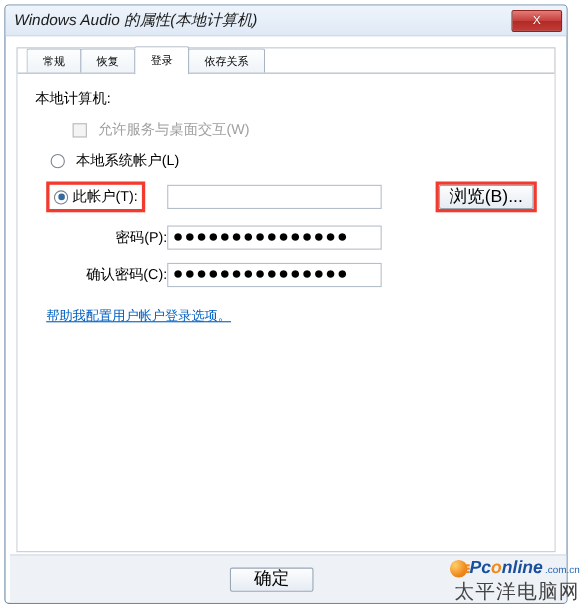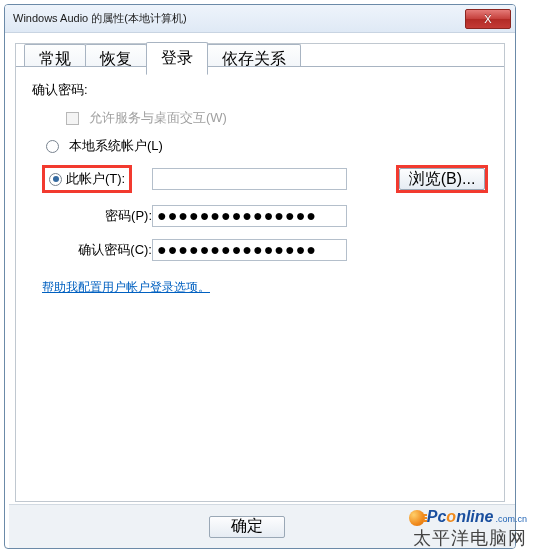--- a/index.html
+++ b/index.html
@@ -24,21 +24,21 @@
     background: #fff;
   }
   .titlebar {
     height: 28px;
     background: linear-gradient(#eef4fb, #dfe9f5);
     border-bottom: 1px solid #c8d4e2;
     display: flex;
     align-items: center;
     padding: 0 4px 0 8px;
   }
-  .titlebar-text { color: #1a1a1a; font-size: 11px; flex: 1; }
+  .titlebar-text { color: #1a1a1a; font-size: 14px; flex: 1; font-style: italic; }
   .close-btn {
     width: 46px; height: 20px;
     border-radius: 2px;
     background: linear-gradient(#e57b78, #c5403c 49%, #b22a25 50%, #c33b36);
     border: 1px solid #8a2520;
     color: #fff;
     display: flex; align-items: center; justify-content: center;
     font-size: 11px;
     text-shadow: 0 -1px 0 rgba(0,0,0,.4);
   }
@@ -52,21 +52,21 @@
     position: absolute;
     top: -2px; left: 8px;
     display: flex;
     gap: 0;
   }
   .tab {
     border: 1px solid #a8b4c2;
     border-bottom: none;
     padding: 4px 14px;
     background: linear-gradient(#fdfefe, #eef2f7);
-    font-size: 16px;
+    font-size: 10px;
     border-radius: 2px 2px 0 0;
     position: relative;
     top: 2px;
     margin-right: -1px;
   }
   .tab.active {
     background: #fff;
     top: 0;
     padding-top: 5px;
     padding-bottom: 5px;
@@ -197,21 +197,21 @@
     <div class="tabs">
       <div class="tab">常规</div>
       <div class="tab">恢复</div>
       <div class="tab active">登录</div>
       <div class="tab">依存关系</div>
     </div>
 
     <div class="tab-panel">
 
       <div class="row">
-        <span class="label">确认密码:</span>
+        <span class="label">本地计算机:</span>
       </div>
 
       <div class="row indent2 disabled">
         <span class="checkbox"></span>
         <span class="label">允许服务与桌面交互(W)</span>
       </div>
 
       <div class="row indent1">
         <span class="radio"></span>
         <span class="label">本地系统帐户(L)</span>

